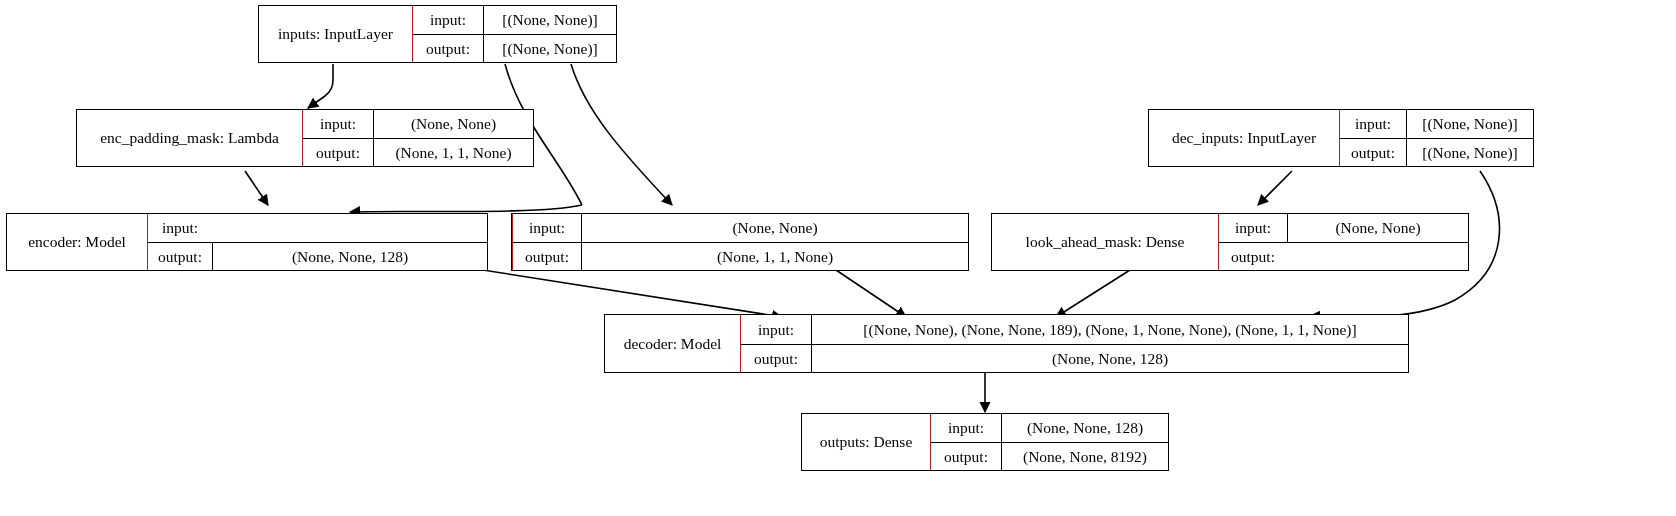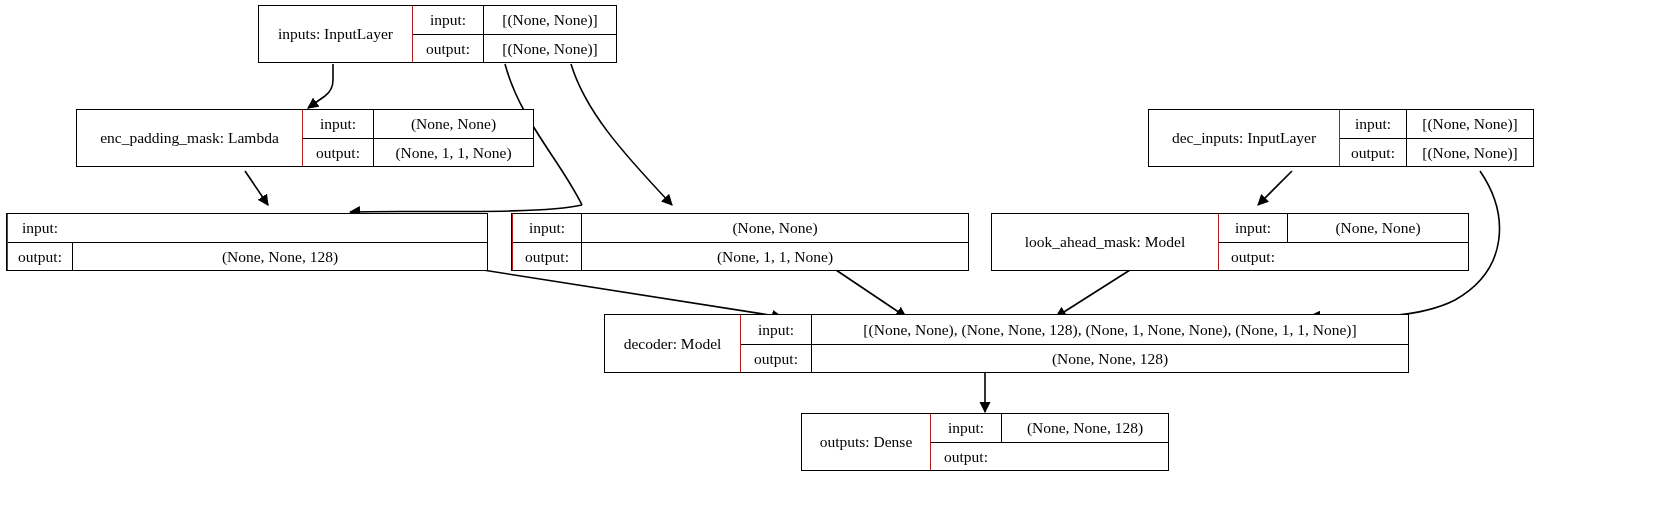--- a/index.html
+++ b/index.html
@@ -127,20 +127,21 @@
         <div class="io-value">[(None, None)]</div>
       </div>
       <div class="io-row second">
         <div class="io-label" style="width:66px;">output:</div>
         <div class="io-value">[(None, None)]</div>
       </div>
     </div>
   </div>
 
   <div class="node" style="left:6px;top:213px;width:482px;height:58px;">
+    <div class="name-cell" style="width:140px;">encoder: Model</div>
     <div class="io-block">
       <div class="io-row">
         <div class="io-label" style="width:64px;">input:</div>
       </div>
       <div class="io-row second">
         <div class="io-label" style="width:64px;">output:</div>
         <div class="io-value">(None, None, 128)</div>
       </div>
     </div>
   </div>
@@ -152,52 +153,53 @@
         <div class="io-value">(None, None)</div>
       </div>
       <div class="io-row second">
         <div class="io-label" style="width:68px;">output:</div>
         <div class="io-value">(None, 1, 1, None)</div>
       </div>
     </div>
   </div>
 
   <div class="node" style="left:991px;top:213px;width:478px;height:58px;">
-    <div class="name-cell" style="width:226px;">look_ahead_mask: Model</div>
+    <div class="name-cell" style="width:226px;">look_ahead_mask: Dense</div>
     <div class="io-block">
       <div class="io-row">
         <div class="io-label" style="width:68px;">input:</div>
         <div class="io-value">(None, None)</div>
       </div>
       <div class="io-row second">
         <div class="io-label" style="width:68px;">output:</div>
       </div>
     </div>
   </div>
 
   <div class="node" style="left:583px;top:314px;width:805px;height:59px;margin-left:21px;">
     <div class="name-cell" style="width:135px;">decoder: Model</div>
     <div class="io-block">
       <div class="io-row">
         <div class="io-label" style="width:70px;">input:</div>
-        <div class="io-value">[(None, None), (None, None, 128), (None, 1, None, None), (None, 1, 1, None)]</div>
+        <div class="io-value">[(None, None), (None, None, 189), (None, 1, None, None), (None, 1, 1, None)]</div>
       </div>
       <div class="io-row second">
         <div class="io-label" style="width:70px;">output:</div>
         <div class="io-value">(None, None, 128)</div>
       </div>
     </div>
   </div>
 
   <div class="node" style="left:801px;top:413px;width:368px;height:58px;">
     <div class="name-cell" style="width:128px;">outputs: Dense</div>
     <div class="io-block">
       <div class="io-row">
         <div class="io-label" style="width:70px;">input:</div>
         <div class="io-value">(None, None, 128)</div>
       </div>
       <div class="io-row second">
         <div class="io-label" style="width:70px;">output:</div>
+        <div class="io-value">(None, None, 8192)</div>
       </div>
     </div>
   </div>
 
 </div>
 
 </body></html>

